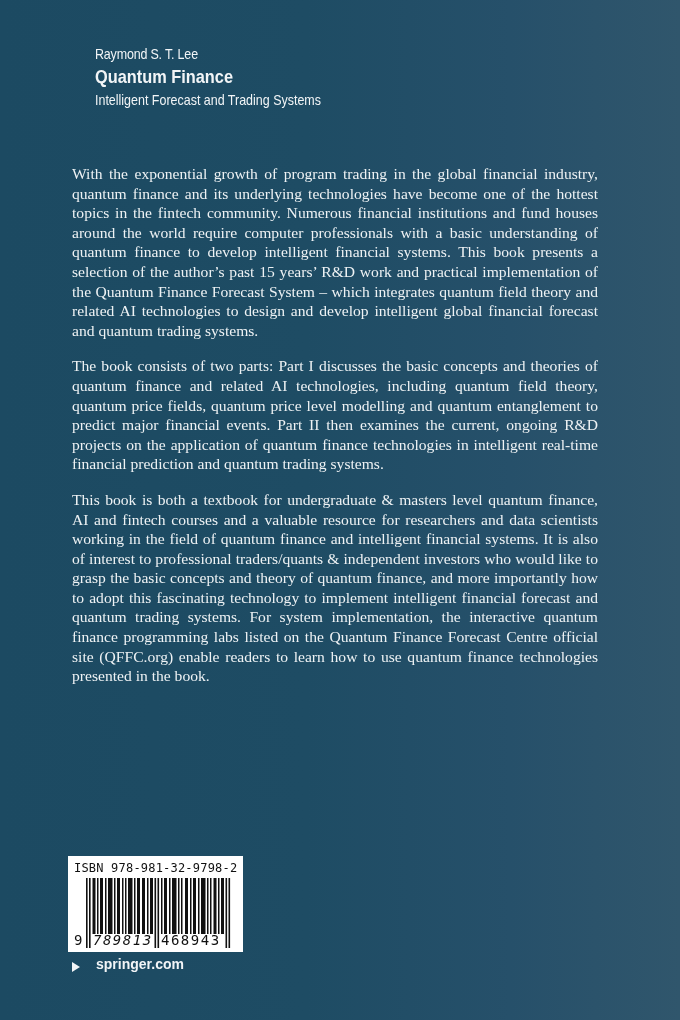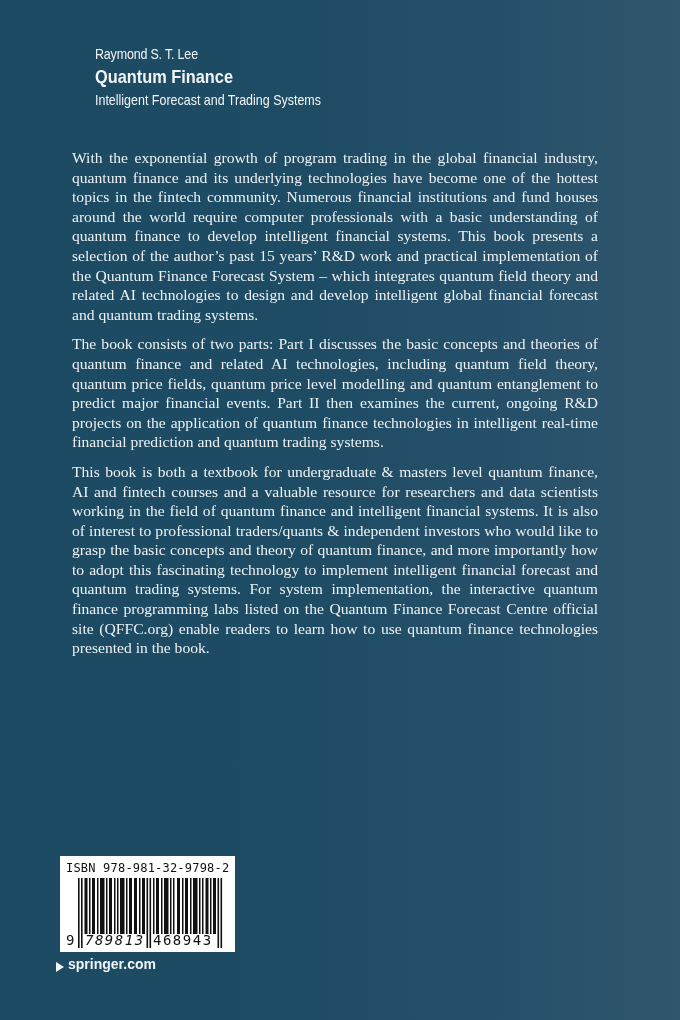--- a/index.html
+++ b/index.html
@@ -56,25 +56,25 @@
       left: 72px;
       top: 148px;
       width: 526px;
       font-family: "Liberation Serif", serif;
       font-size: 15.6px;
       line-height: 19.6px;
       color: #eef2f4;
       text-align: justify;
     }
     .body-text p {
-      margin: 0 0 10px 0;
+      margin: 16px 0 10px 0;
     }
     .barcode-box {
       position: absolute;
-      left: 60px;
+      left: 68px;
       top: 856px;
       width: 175px;
       height: 96px;
       background: #ffffff;
       box-sizing: border-box;
       padding-left: 48px;
     }
     .isbn-text {
       position: absolute;
       left: 6px;
@@ -94,29 +94,29 @@
       position: absolute;
       top: 76px;
       font-family: "DejaVu Sans Mono", monospace;
       font-size: 14px;
       color: #111;
       letter-spacing: 1.5px;
       white-space: nowrap;
     }
     .springer-link {
       position: absolute;
-      left: 56px;
+      left: 72px;
       top: 956px;
       font-family: "Liberation Sans", sans-serif;
       font-weight: bold;
       font-size: 14px;
       color: #f2f5f7;
       display: flex;
       align-items: flex-end;
-      gap: 4px;
+      gap: 16px;
       text-decoration: none;
     }
     .arrow-icon {
       width: 0;
       height: 0;
       border-top: 5px solid transparent;
       border-bottom: 5px solid transparent;
       border-left: 8px solid #f2f5f7;
       display: inline-block;
     }

